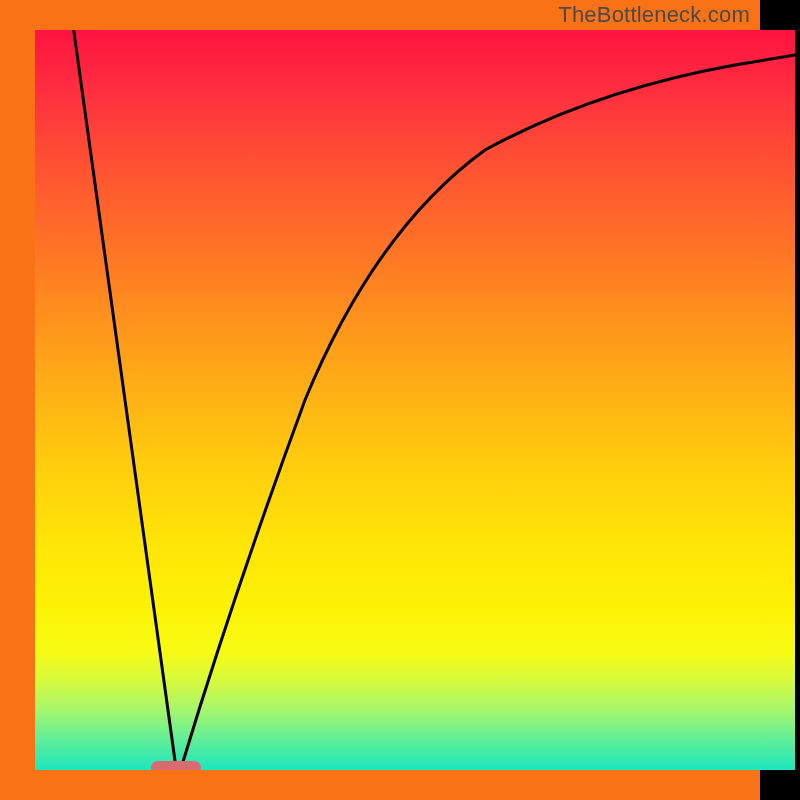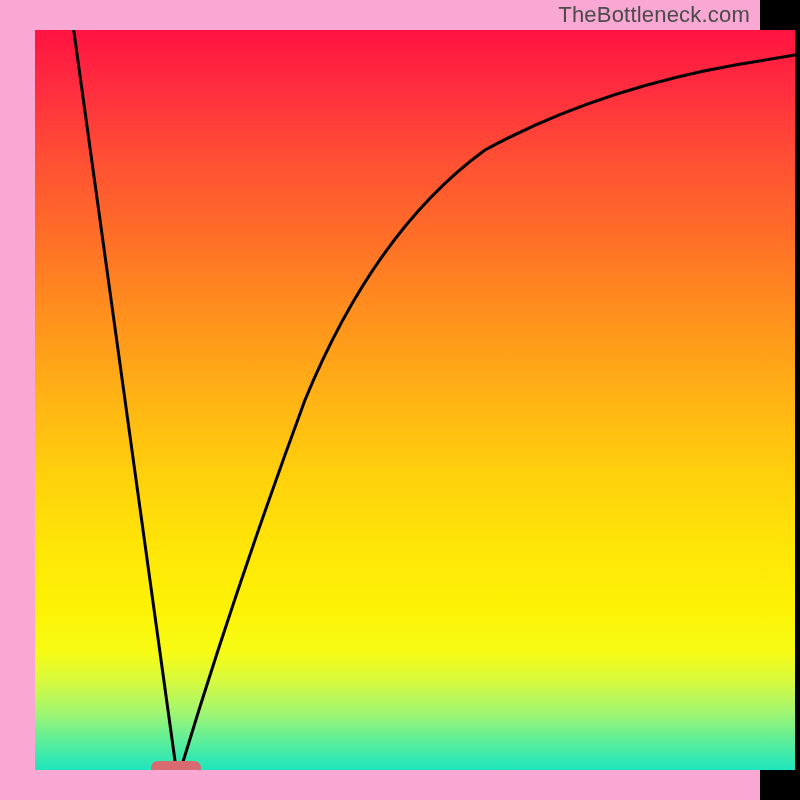--- a/index.html
+++ b/index.html
@@ -8,21 +8,21 @@
     width: 800px;
     height: 800px;
     overflow: hidden;
     background: #000;
     font-family: Arial, Helvetica, sans-serif;
   }
   .frame {
     position: relative;
     width: 760px;
     height: 800px;
-    background: #f9a8d4;
+    background: #f97316;
   }
   .watermark {
     position: absolute;
     top: 2px;
     right: 10px;
     color: #4a4a4a;
     font-size: 22px;
     font-weight: 400;
     letter-spacing: 0.2px;
     z-index: 5;

